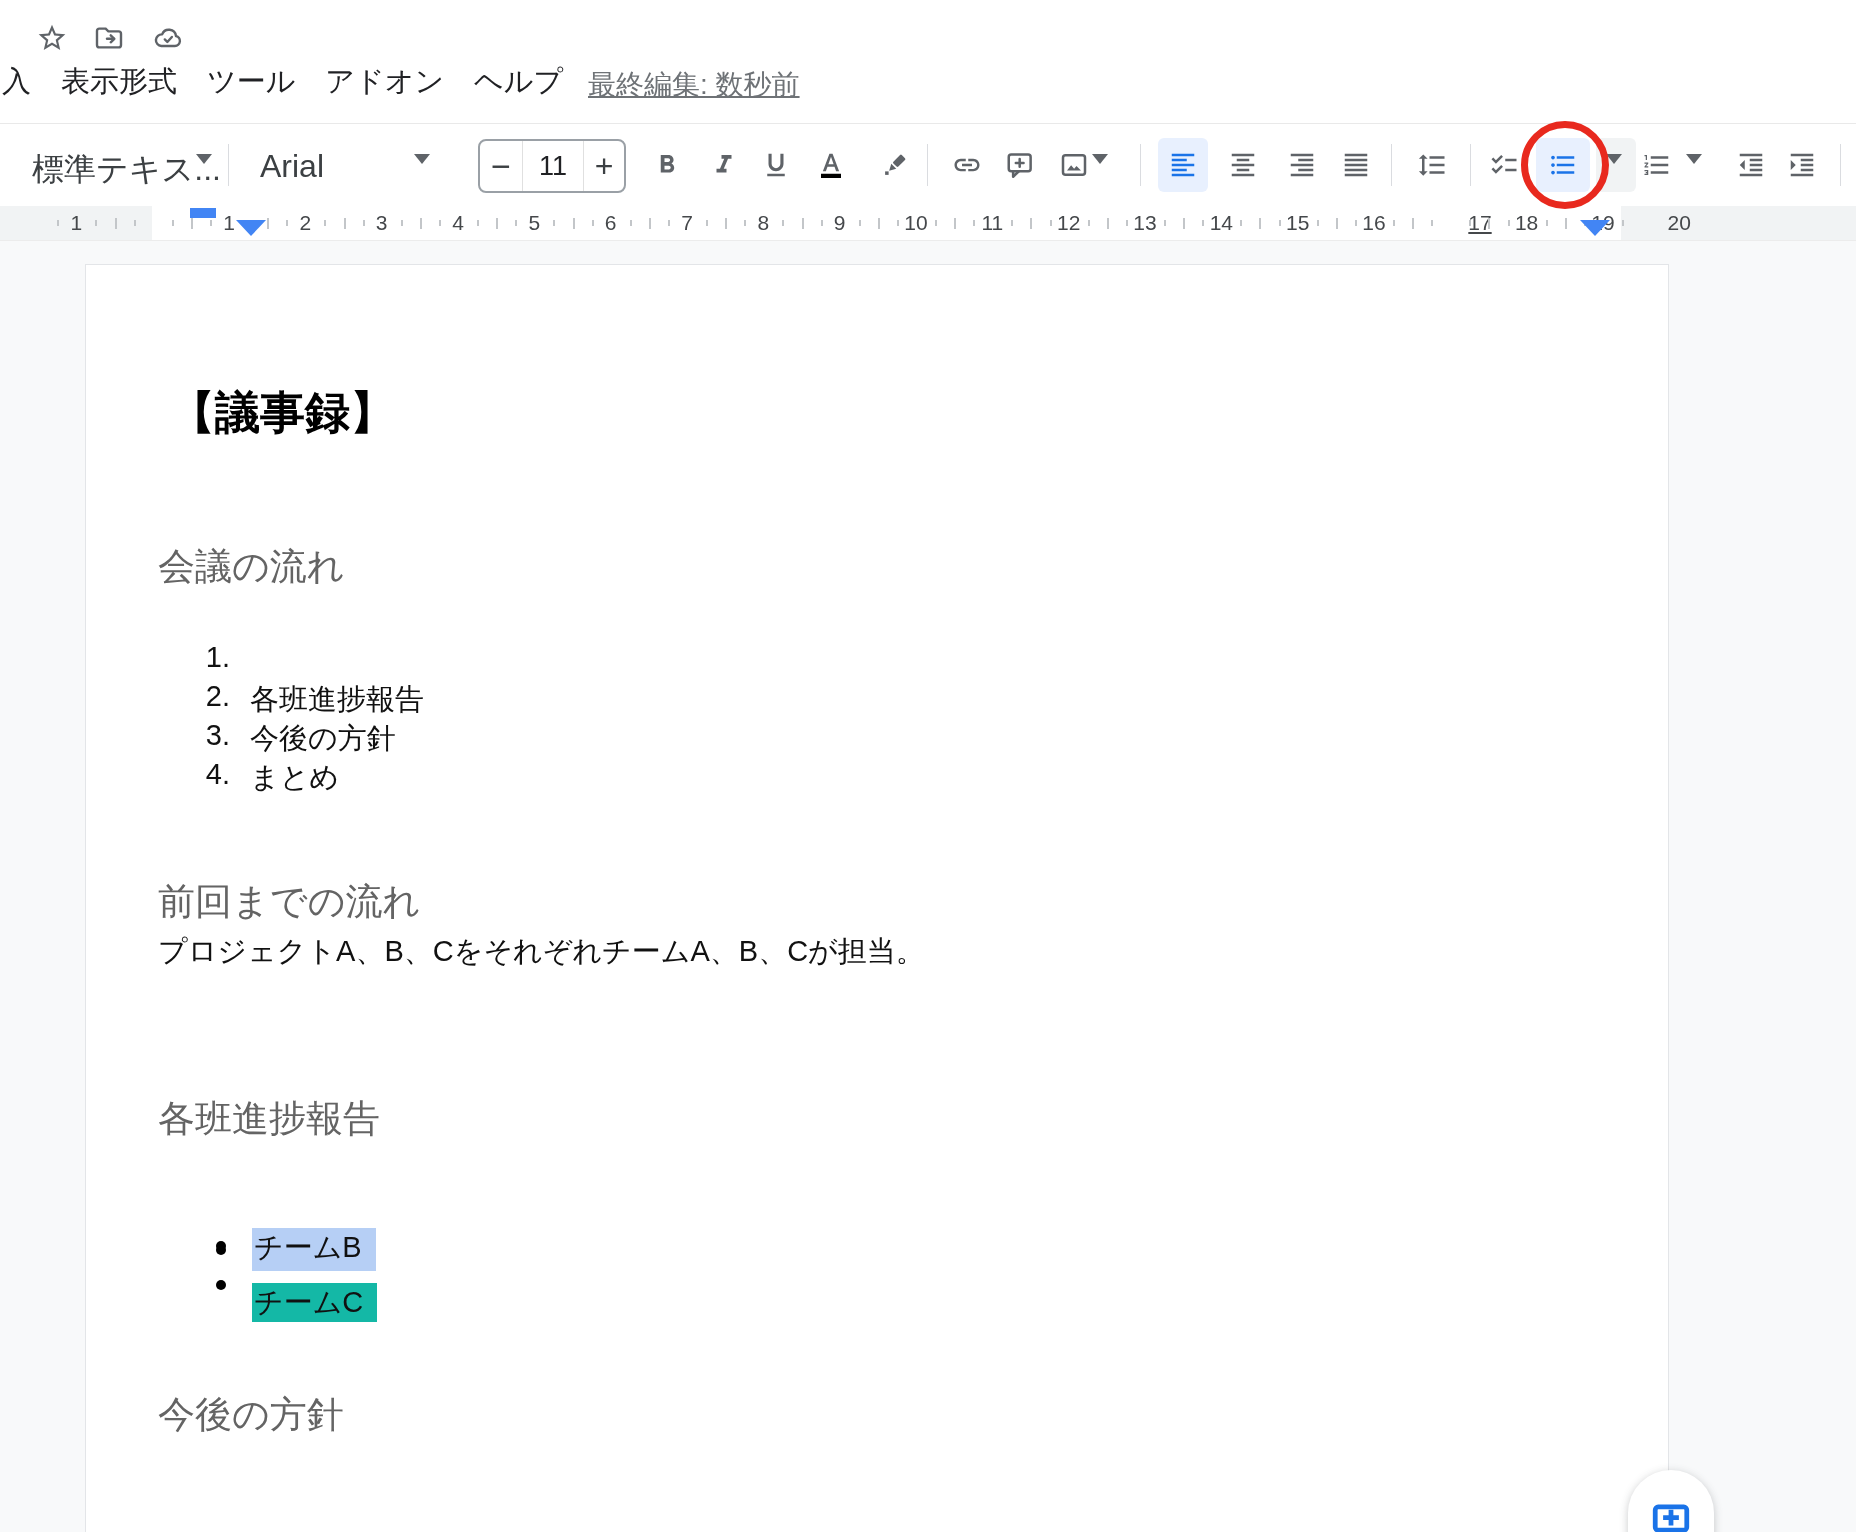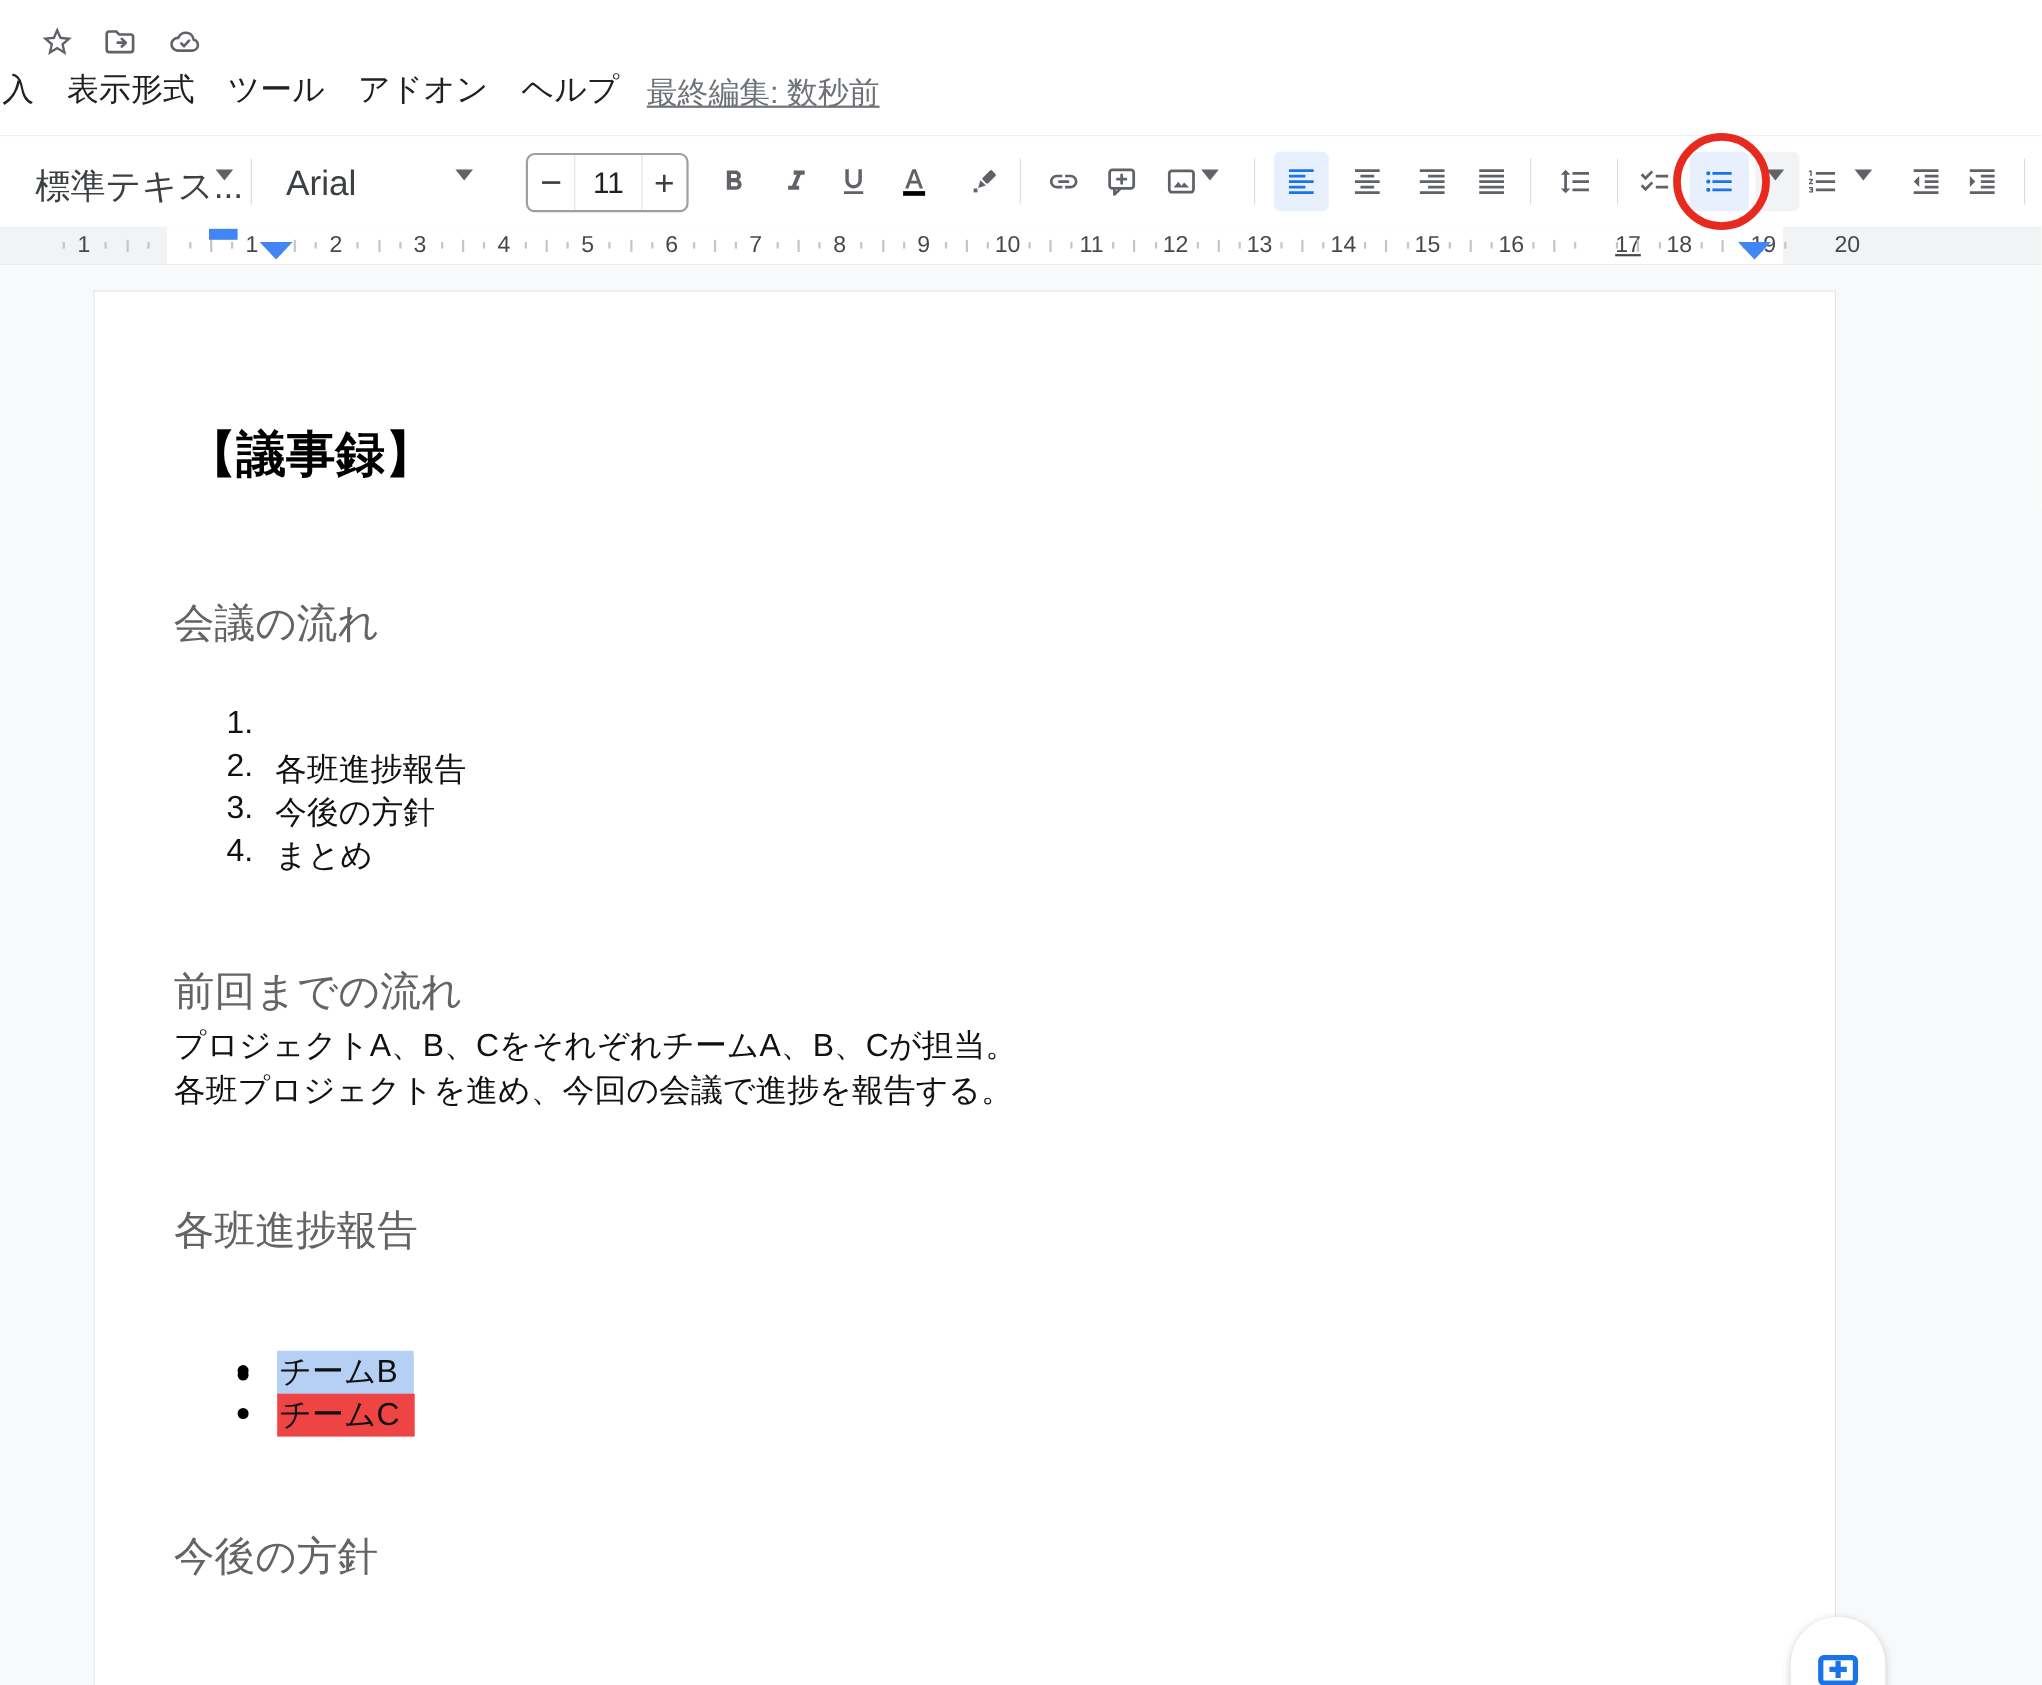--- a/index.html
+++ b/index.html
@@ -345,36 +345,35 @@
           </div>
           <div class="agenda-row" style="top: 117px;">
             <span class="agenda-num">4.</span>
             <span class="agenda-text">まとめ</span>
           </div>
         </div>
 
       <div class="doc-heading" id="heading-2">前回までの流れ</div>
       <div id="para-block">
           <div>プロジェクトA、B、CをそれぞれチームA、B、Cが担当。</div>
-          <div>各班プロジェクトを進め、今回の会議で進捗を報告する。</div>
         </div>
 
       <div class="doc-heading" id="heading-3">各班進捗報告</div>
       <div id="team-list">
           <div class="team-row" style="top: 0px; margin-top: 43px;">
             <span class="team-bullet"></span>
             <span class="team-text" style="background: rgb(182, 207, 245);">チームA</span>
           </div>
           <div class="team-row" style="top: 39px;">
             <span class="team-bullet"></span>
             <span class="team-text" style="background: rgb(182, 207, 245);">チームB</span>
           </div>
           <div class="team-row" style="top: 78px;">
             <span class="team-bullet"></span>
-            <span class="team-text" style="background: #ef4444;">チームC</span>
+            <span class="team-text" style="background: #14b8a6; margin-top: 16px;">チームC</span>
           </div>
         </div>
 
       <div class="doc-heading" id="heading-4">今後の方針</div>
     </div>
 
     <div id="action-pill">
       <span class="pill-btn" id="pill-comment">
         <svg width="44" height="44" viewBox="0 0 24 24" fill="none" stroke="#1a73e8" stroke-width="2.6">
           <rect x="3.4" y="3.8" width="17.2" height="12.6" rx="1.6"></rect>

